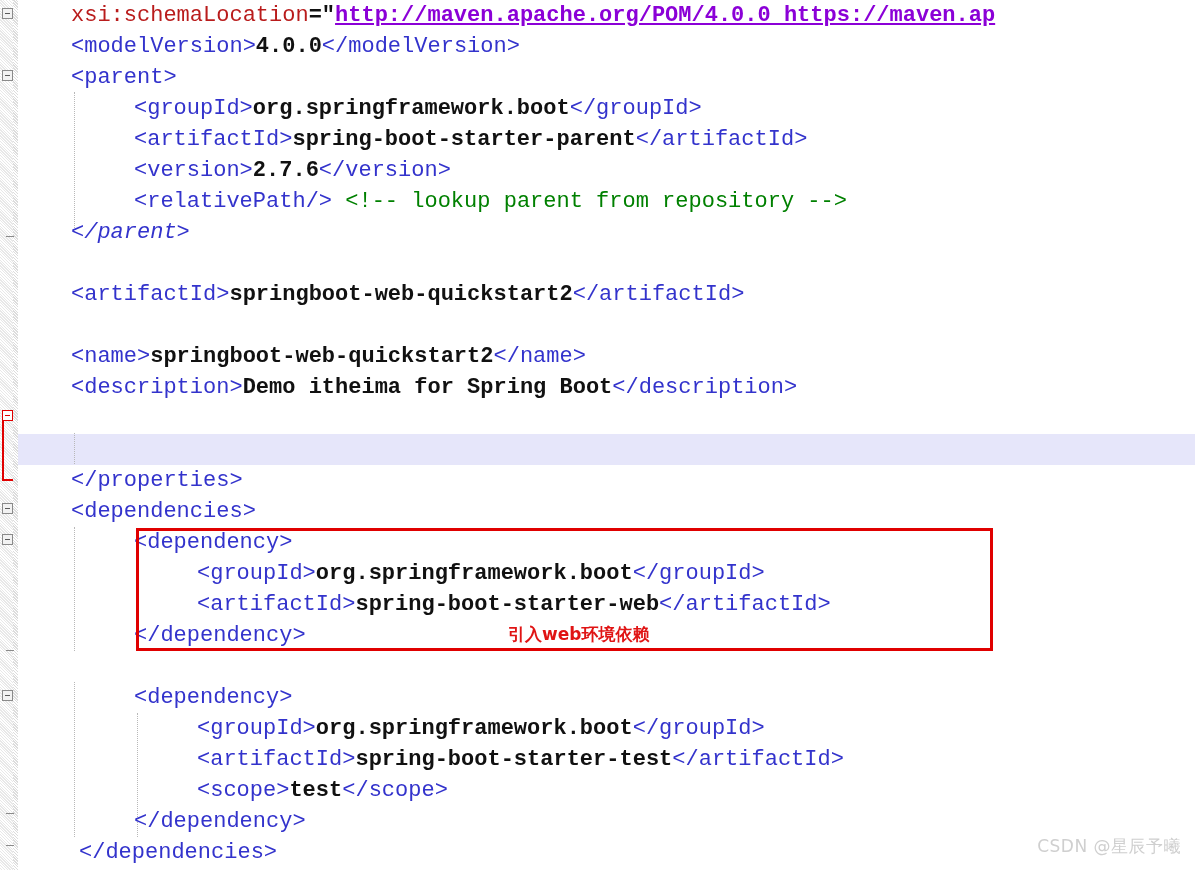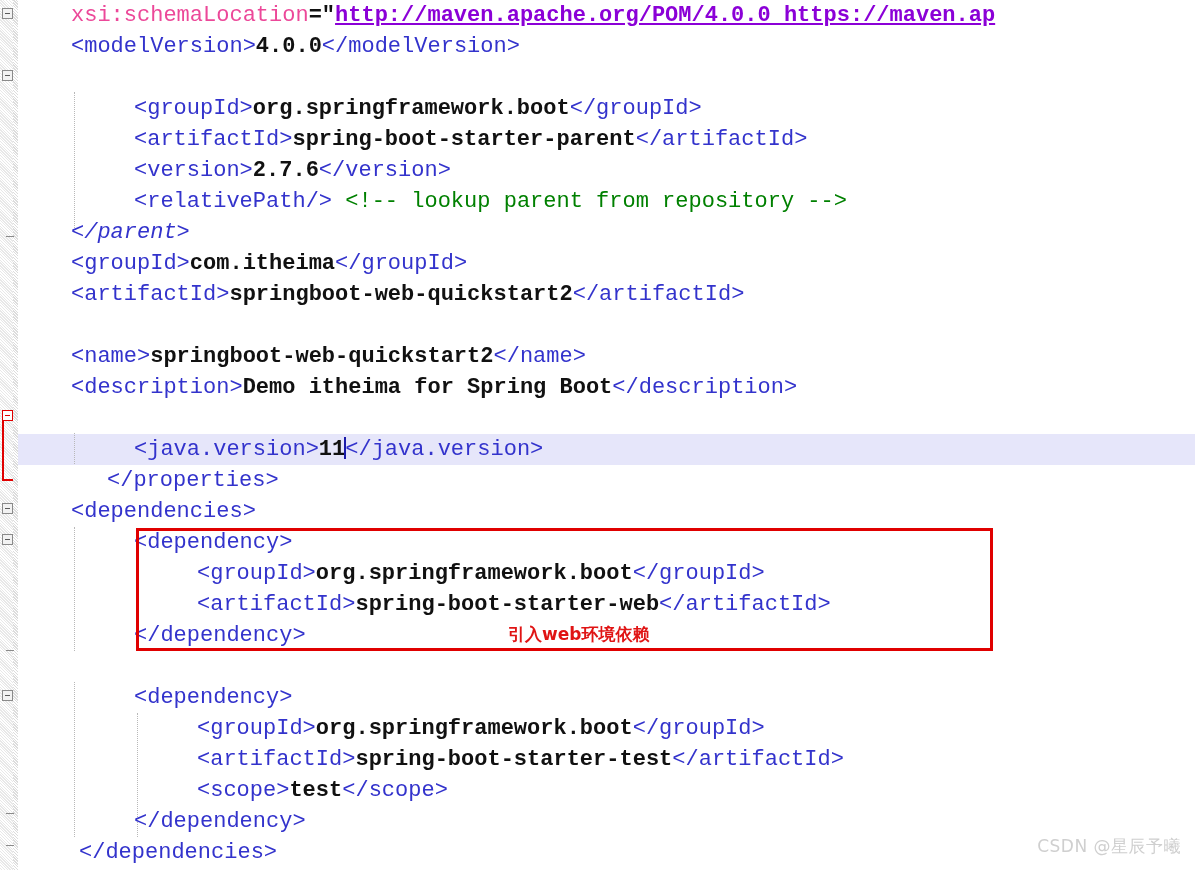--- a/index.html
+++ b/index.html
@@ -123,21 +123,21 @@
     width: 1195px;
     height: 31px;
     line-height: 31px;
     font-size: 22px;
     white-space: pre;
     letter-spacing: 0px;
   }
   .tag   { color: #3333cc; }
   .val   { color: #111111; font-weight: bold; }
   .cmt   { color: #008000; }
-  .attr  { color: #ec4899; }
+  .attr  { color: #b91c1c; }
   .eq    { color: #111111; font-weight: bold; }
   .url   { color: #8b00d7; text-decoration: underline; font-weight: bold; }
   .plain { color: #111111; }
 
   
   .caret {
     display: inline-block;
     width: 0;
     border-left: 2px solid #1a1aaa;
     height: 22px;
@@ -202,31 +202,30 @@
 
   <div class="iguide" style="left:74px; top:92px;  height:140px"></div>
   <div class="iguide" style="left:74px; top:433px; height:31px"></div>
   <div class="iguide" style="left:74px; top:527px; height:124px"></div>
   <div class="iguide" style="left:74px; top:682px; height:155px"></div>
   <div class="iguide" style="left:137px; top:713px; height:124px"></div>
 
   <div class="code" id="code-layer">
       <div class="line" style="top: 0px;"><span style="display: inline-block; width: 71px;"></span><span class="attr">xsi:schemaLocation</span><span class="eq">="</span><span class="url">http://maven.apache.org/POM/4.0.0 https://maven.ap</span></div>
       <div class="line" style="top: 31px;"><span style="display: inline-block; width: 71px;"></span><span class="tag">&lt;modelVersion&gt;</span><span class="val">4.0.0</span><span class="tag">&lt;/modelVersion&gt;</span></div>
+      <div class="line" style="top: 62px;"><span style="display: inline-block; width: 71px;"></span><span class="tag">&lt;parent&gt;</span></div>
       <div class="line" style="top: 93px;"><span style="display: inline-block; width: 134px;"></span><span class="tag">&lt;groupId&gt;</span><span class="val">org.springframework.boot</span><span class="tag">&lt;/groupId&gt;</span></div>
       <div class="line" style="top: 124px;"><span style="display: inline-block; width: 134px;"></span><span class="tag">&lt;artifactId&gt;</span><span class="val">spring-boot-starter-parent</span><span class="tag">&lt;/artifactId&gt;</span></div>
       <div class="line" style="top: 155px;"><span style="display: inline-block; width: 134px;"></span><span class="tag">&lt;version&gt;</span><span class="val">2.7.6</span><span class="tag">&lt;/version&gt;</span></div>
       <div class="line" style="top: 186px;"><span style="display: inline-block; width: 134px;"></span><span class="tag">&lt;relativePath/&gt;</span><span class="plain"> </span><span class="cmt">&lt;!-- lookup parent from repository --&gt;</span></div>
       <div class="line" style="top: 217px; font-style: italic;"><span style="display: inline-block; width: 71px;"></span><span class="tag">&lt;/parent&gt;</span></div>
-      <div class="line" style="top: 248px;"><span style="display: inline-block; width: 71px;"></span><span class="tag">&lt;groupId&gt;</span><span class="val">com.itheima</span><span class="tag">&lt;/groupId&gt;</span></div>
       <div class="line" style="top: 279px;"><span style="display: inline-block; width: 71px;"></span><span class="tag">&lt;artifactId&gt;</span><span class="val">springboot-web-quickstart2</span><span class="tag">&lt;/artifactId&gt;</span></div>
       <div class="line" style="top: 341px;"><span style="display: inline-block; width: 71px;"></span><span class="tag">&lt;name&gt;</span><span class="val">springboot-web-quickstart2</span><span class="tag">&lt;/name&gt;</span></div>
       <div class="line" style="top: 372px;"><span style="display: inline-block; width: 71px;"></span><span class="tag">&lt;description&gt;</span><span class="val">Demo itheima for Spring Boot</span><span class="tag">&lt;/description&gt;</span></div>
-      <div class="line" style="top: 434px;"><span style="display: inline-block; width: 134px;"></span><span class="tag">&lt;java.version&gt;</span><span class="val">11</span><span class="caret"></span><span class="tag">&lt;/java.version&gt;</span></div>
-      <div class="line" style="top: 465px; padding-left: 36px;"><span style="display: inline-block; width: 71px;"></span><span class="tag">&lt;/properties&gt;</span></div>
+      <div class="line" style="top: 465px;"><span style="display: inline-block; width: 71px;"></span><span class="tag">&lt;/properties&gt;</span></div>
       <div class="line" style="top: 496px;"><span style="display: inline-block; width: 71px;"></span><span class="tag">&lt;dependencies&gt;</span></div>
       <div class="line" style="top: 527px;"><span style="display: inline-block; width: 134px;"></span><span class="tag">&lt;dependency&gt;</span></div>
       <div class="line" style="top: 558px;"><span style="display: inline-block; width: 197px;"></span><span class="tag">&lt;groupId&gt;</span><span class="val">org.springframework.boot</span><span class="tag">&lt;/groupId&gt;</span></div>
       <div class="line" style="top: 589px;"><span style="display: inline-block; width: 197px;"></span><span class="tag">&lt;artifactId&gt;</span><span class="val">spring-boot-starter-web</span><span class="tag">&lt;/artifactId&gt;</span></div>
       <div class="line" style="top: 620px;"><span style="display: inline-block; width: 134px;"></span><span class="tag">&lt;/dependency&gt;</span></div>
       <div class="line" style="top: 651px;"><span style="display: inline-block; width: 71px;"></span></div>
       <div class="line" style="top: 682px;"><span style="display: inline-block; width: 134px;"></span><span class="tag">&lt;dependency&gt;</span></div>
       <div class="line" style="top: 713px;"><span style="display: inline-block; width: 197px;"></span><span class="tag">&lt;groupId&gt;</span><span class="val">org.springframework.boot</span><span class="tag">&lt;/groupId&gt;</span></div>
       <div class="line" style="top: 744px;"><span style="display: inline-block; width: 197px;"></span><span class="tag">&lt;artifactId&gt;</span><span class="val">spring-boot-starter-test</span><span class="tag">&lt;/artifactId&gt;</span></div>
       <div class="line" style="top: 775px;"><span style="display: inline-block; width: 197px;"></span><span class="tag">&lt;scope&gt;</span><span class="val">test</span><span class="tag">&lt;/scope&gt;</span></div>

